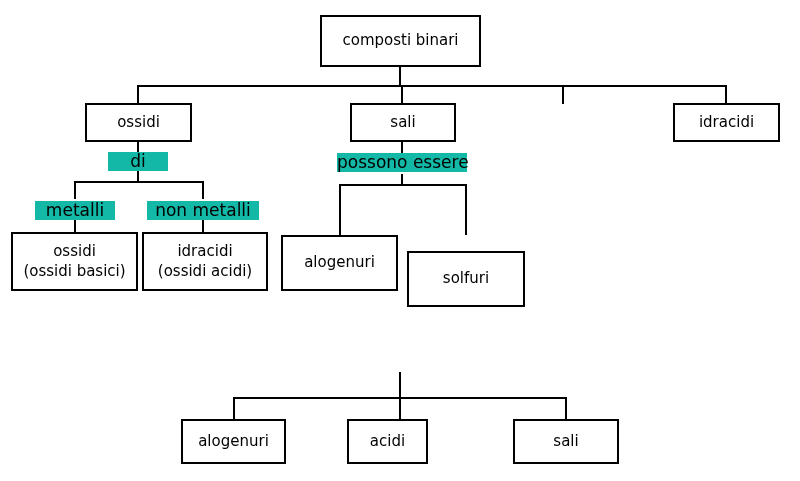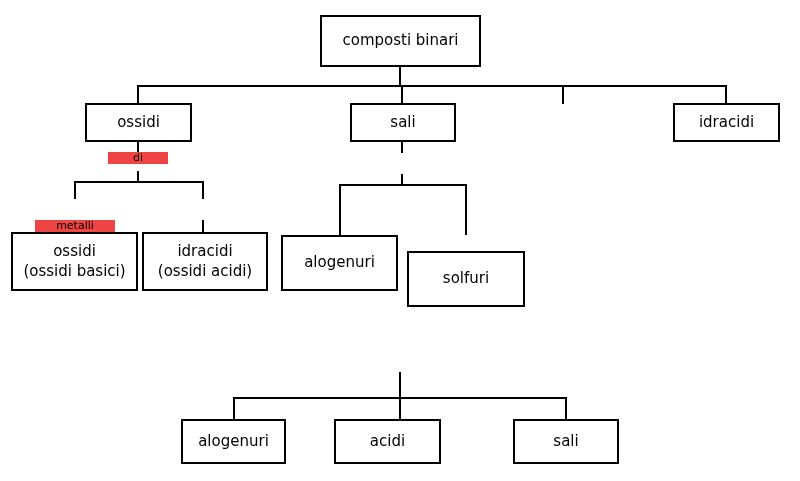--- a/index.html
+++ b/index.html
@@ -27,23 +27,23 @@
     text-align: center;
     color: #000000;
     font-size: 15px;
     line-height: 1.28;
     z-index: 3;
   }
   .node .ln { display: block; white-space: nowrap; }
   .edge-label {
     position: absolute;
     color: #000000;
-    font-size: 11px;
+    font-size: 17px;
     white-space: nowrap;
-    background: #ef4444;
+    background: #14b8a6;
     text-align: center;
     z-index: 4;
     line-height: 1.1;
   }
   .vline {
     position: absolute;
     width: 2px;
     background: #000000;
     z-index: 1;
   }
@@ -83,35 +83,37 @@
   </div>
 
   <div class="vline" style="left:137px; top:142px; height:10px;"></div>
   <div class="edge-label" style="left:108px; top:152px; width:60px;">di</div>
   <div class="vline" style="left:137px; top:171px; height:11px;"></div>
 
   <div class="hline" style="left:74px; top:181px; width:130px;"></div>
   <div class="vline" style="left:74px; top:181px; height:18px;"></div>
   <div class="vline" style="left:202px; top:181px; height:18px;"></div>
 
-  <div class="edge-label" style="left:35px; top:201px; width:80px;margin-top:19px;">metalli</div>
+  <div class="edge-label" style="left:35px; top:201px; width:80px;">metalli</div>
+  <div class="edge-label" style="left:147px; top:201px; width:112px;">non metalli</div>
 
   <div class="vline" style="left:74px; top:220px; height:13px;"></div>
   <div class="vline" style="left:202px; top:220px; height:13px;"></div>
 
   <div class="node" style="left:11px; top:232px; width:127px; height:59px;">
     <span class="ln">ossidi</span>
     <span class="ln">(ossidi basici)</span>
   </div>
   <div class="node" style="left:142px; top:232px; width:126px; height:59px;">
     <span class="ln">idracidi</span>
     <span class="ln">(ossidi acidi)</span>
   </div>
 
   <div class="vline" style="left:401px; top:142px; height:11px;"></div>
+  <div class="edge-label" style="left:337px; top:153px; width:130px;">possono essere</div>
   <div class="vline" style="left:401px; top:174px; height:12px;"></div>
 
   <div class="hline" style="left:339px; top:184px; width:128px;"></div>
   <div class="vline" style="left:339px; top:184px; height:51px;"></div>
   <div class="vline" style="left:465px; top:184px; height:51px;"></div>
 
   <div class="node" style="left:281px; top:235px; width:117px; height:56px;align-items:center;">
     <span class="ln">alogenuri</span>
   </div>
   <div class="node" style="left:407px; top:235px; width:118px; height:56px;margin-top:16px;">
@@ -123,20 +125,20 @@
 
   <div class="hline" style="left:233px; top:397px; width:334px;"></div>
 
   <div class="vline" style="left:233px; top:397px; height:22px;"></div>
   <div class="vline" style="left:399px; top:397px; height:22px;"></div>
   <div class="vline" style="left:565px; top:397px; height:22px;"></div>
 
   <div class="node" style="left:181px; top:419px; width:105px; height:45px;">
     <span class="ln">alogenuri</span>
   </div>
-  <div class="node" style="left:334px; top:419px; width:107px; height:45px;">
+  <div class="node" style="left:347px; top:419px; width:81px; height:45px;">
     <span class="ln">acidi</span>
   </div>
   <div class="node" style="left:513px; top:419px; width:106px; height:45px;">
     <span class="ln">sali</span>
   </div>
 
 </div>
 
 </body></html>

